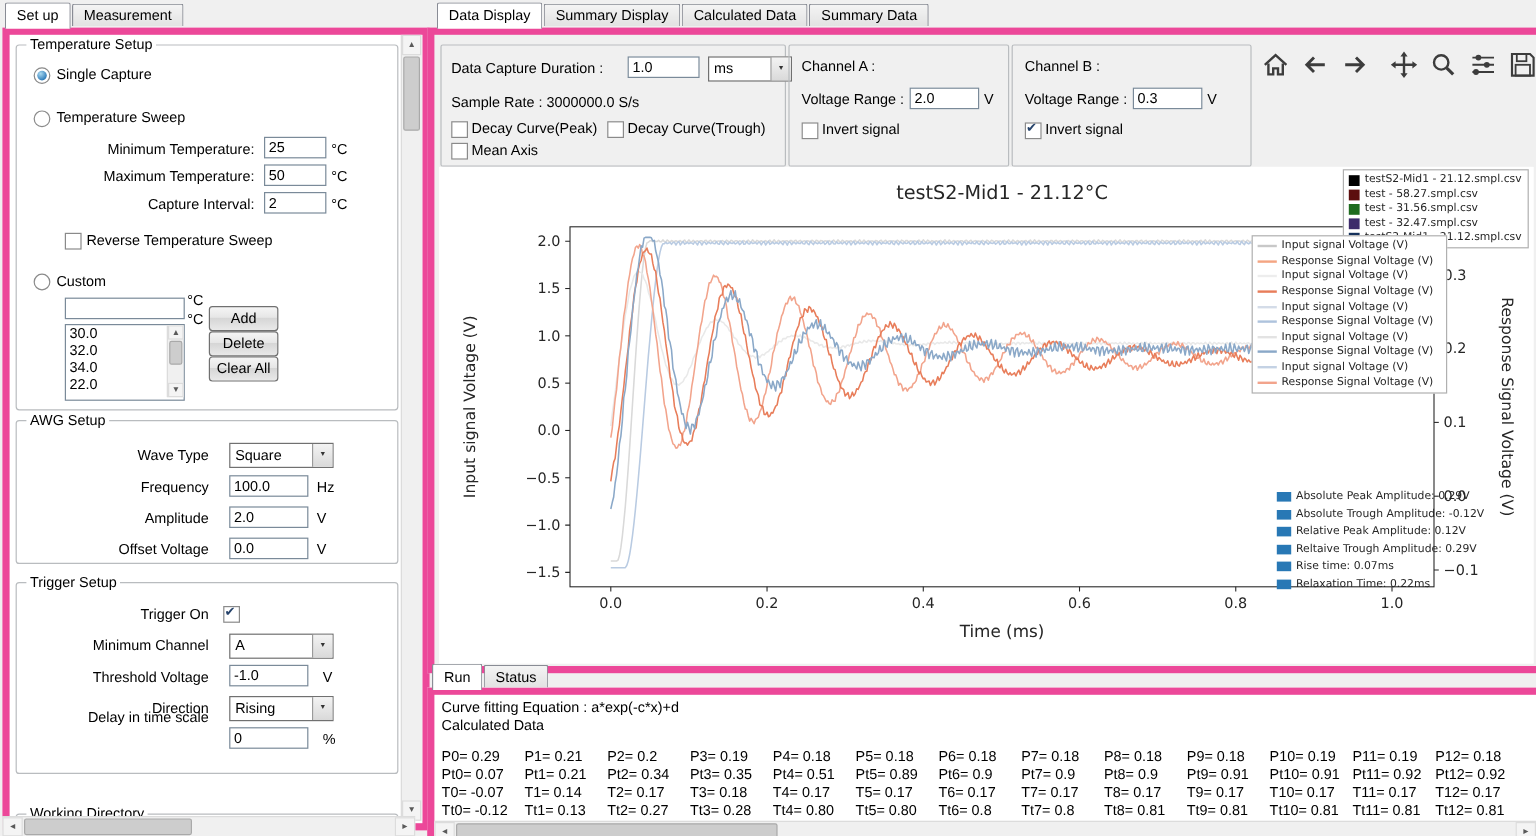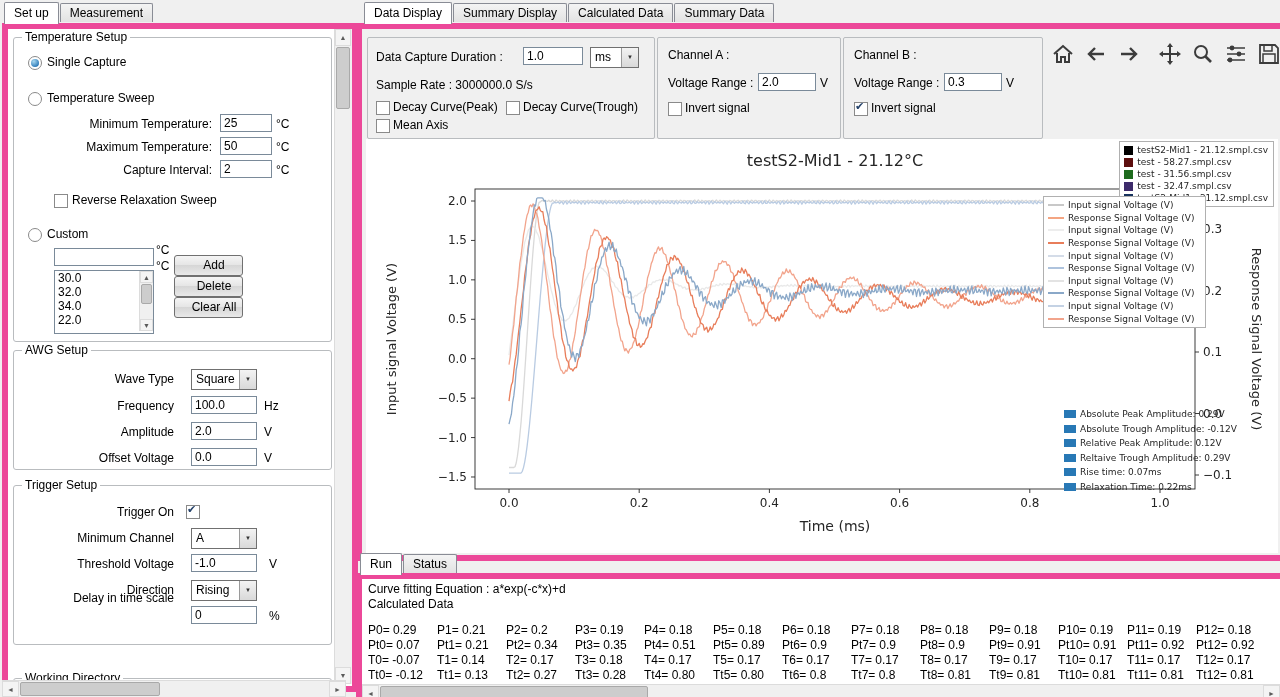--- a/index.html
+++ b/index.html
@@ -10,22 +10,22 @@
   .tab{border:1px solid #898c95;border-bottom:none;border-radius:2px 2px 0 0;background:linear-gradient(#f4f4f4,#e2e2e2);padding:0 9px;height:18px;line-height:18px;margin-right:1px;white-space:nowrap;}
   .tab.active{background:#fff;height:21px;line-height:21px;}
   
   .panel-body{position:absolute;background:#fff;border:6px solid #ec4899;overflow:hidden;}
   .group{position:absolute;border:1px solid #b9bcbf;border-radius:3px;}
   .gtitle{position:absolute;top:-8px;left:8px;background:#fff;padding:0 3px;white-space:nowrap;}
   
   .lbl{position:absolute;white-space:nowrap;}
   .r-lbl{position:absolute;text-align:right;white-space:nowrap;}
   .inp{position:absolute;border:1px solid #7a8a99;background:#fff;font-family:"Liberation Sans",sans-serif;font-size:12px;padding:0 3px;height:16px;box-sizing:content-box;}
-  .btn{position:absolute;border:1px solid #707070;border-radius:3px;background:linear-gradient(#f5f5f5,#e6e6e6 45%,#d5d5d5 46%,#e9e9e9);text-align:center;line-height:18px;height:19px;font-size:12px;padding-left:11px;}
-  .dd{position:absolute;border:1px solid #707070;background:#fff;height:19px;}
+  .btn{position:absolute;border:1px solid #707070;border-radius:3px;background:linear-gradient(#f5f5f5,#e6e6e6 45%,#d5d5d5 46%,#e9e9e9);text-align:center;line-height:18px;height:19px;font-size:12px;}
+  .dd{position:absolute;border:1px solid #707070;background:#fff;height:19px;padding-left:21px;}
   .dd .dtext{position:absolute;left:4px;top:2px;white-space:nowrap;}
   .dd .darrow{position:absolute;right:0;top:0;bottom:0;width:16px;background:linear-gradient(#f3f3f3,#d9d9d9);border-left:1px solid #9a9a9a;color:#333;font-size:6px;text-align:center;line-height:18px;}
   .cb{position:absolute;width:12px;height:12px;border:1px solid #8a8a8a;background:#fff;}
   .cb.checked::after{content:"\2714";position:absolute;left:0px;top:-3px;font-size:11px;color:#26436b;}
   .radio{position:absolute;width:12px;height:12px;border:1px solid #8a8a8a;border-radius:50%;background:#fff;}
   .radio.checked::after{content:"";position:absolute;left:2px;top:2px;width:8px;height:8px;border-radius:50%;background:radial-gradient(circle at 35% 30%,#a8d8f0,#2d7ab8 75%);}
   .listbox{position:absolute;border:1px solid #7a8a99;background:#fff;overflow:hidden;}
   .list-item{height:14px;line-height:14px;padding-left:3px;}
   
   .sb{position:absolute;background:#f0f0f0;}
@@ -73,21 +73,21 @@
 
       <span class="r-lbl" style="left:40px;top:102px;width:158px;">Maximum Temperature:</span>
       <input class="inp" style="left: 206px; top: 99px; width: 44px;" value="50">
       <span class="lbl" style="left:262px;top:102px;">°C</span>
 
       <span class="r-lbl" style="left:40px;top:125px;width:158px;">Capture Interval:</span>
       <input class="inp" style="left: 206px; top: 122px; width: 44px;" value="2">
       <span class="lbl" style="left:262px;top:125px;">°C</span>
 
       <span class="cb" style="left:40px;top:156px;"></span>
-      <span class="lbl" style="left:58px;top:155px;">Reverse Relaxation Sweep</span>
+      <span class="lbl" style="left:58px;top:155px;">Reverse Temperature Sweep</span>
 
       <span class="radio" style="left:14px;top:190px;"></span>
       <span class="lbl" style="left:33px;top:189px;">Custom</span>
 
       <input class="inp" style="left: 40px; top: 210px; width: 92px;" value="">
       <span class="lbl" style="left:142px;top:205px;">°C</span>
       <span class="lbl" style="left:142px;top:221px;">°C</span>
       <div class="btn" style="left:160px;top:217px;width:56px;">Add</div>
       <div class="btn" style="left:160px;top:238px;width:56px;">Delete</div>
       <div class="btn" style="left:160px;top:259px;width:56px;">Clear All</div>

